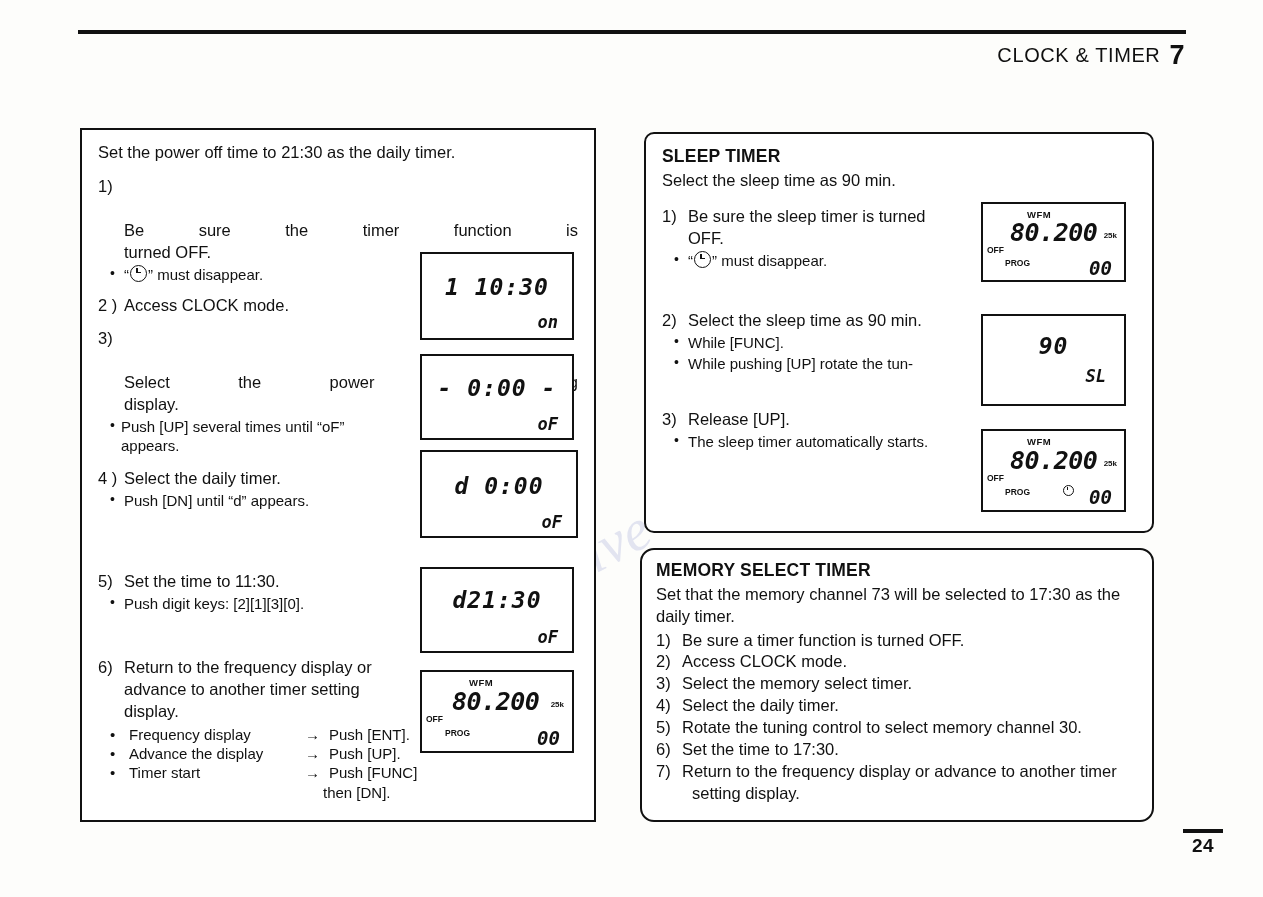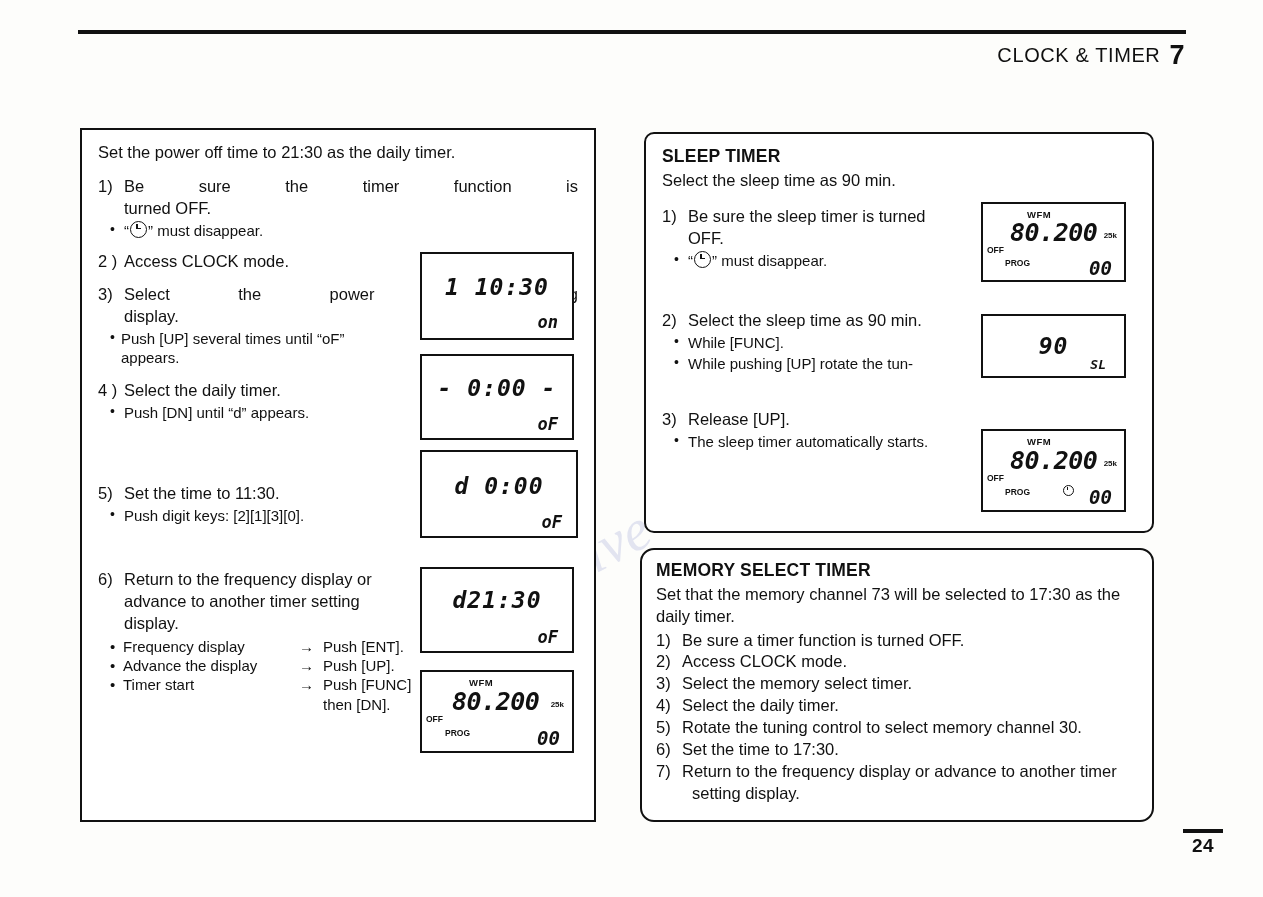--- a/index.html
+++ b/index.html
@@ -98,21 +98,21 @@
   }
   .step-head {
     display: flex;
     align-items: flex-start;
   }
   .step-num {
     flex: 0 0 auto;
     width: 26px;
   }
   .step-text { flex: 1 1 auto; }
-  .justify { text-align: justify; text-align-last: justify; }
+  .justify { text-align: justify; text-align-last: justify; margin-top: 44px; }
   .bullets {
     margin: 1px 0 0 0;
     padding: 0;
     list-style: none;
     font-size: 15px;
     line-height: 1.3;
   }
   .bullets li {
     position: relative;
     padding-left: 26px;
@@ -154,21 +154,21 @@
 
   
   .arrow-rows {
     font-size: 15px;
     line-height: 1.28;
     margin-top: 2px;
     padding-left: 12px;
   }
   .arrow-row { display: flex; align-items: flex-start; }
   .arrow-row .bul { flex: 0 0 13px; }
-  .arrow-row .lab { flex: 0 0 176px; }
+  .arrow-row .lab { flex: 0 0 176px; margin-left: 6px; }
   .arrow-row .arw { flex: 0 0 24px; }
   .arrow-row .act { flex: 1 1 auto; }
   .arrow-cont { padding-left: 213px; }
 
   
   .lcd {
     position: absolute;
     border: 2px solid #111;
     background: #fff;
     box-sizing: border-box;
@@ -437,23 +437,23 @@
 
       <div class="lcd" style="left:335px; top:68px; width:145px; height:80px;">
         <div class="f-wfm" style="left:44px; top:5px;">WFM</div>
         <div class="f-freq" style="left:27px; top:14px;">80.200</div>
         <div class="f-step" style="right:7px; top:27px;">25k</div>
         <div class="f-off" style="left:4px; top:41px;">OFF</div>
         <div class="f-prog" style="left:22px; top:54px;">PROG</div>
         <div class="f-ch" style="right:12px; bottom:1px;">00</div>
       </div>
 
-      <div class="lcd" style="left:335px; top:180px; width:145px; height:64px;padding-left:14px;">
+      <div class="lcd" style="left:335px; top:180px; width:145px; height:92px;padding-left:14px;">
         <div class="lcd-main-row seg" style="top:17px; font-size:23px;">90</div>
-        <div class="lcd-corner" style="right:18px; bottom:4px; font-size:13px;">SL</div>
+        <div class="lcd-corner" style="right:18px; bottom:18px; font-size:17px;">SL</div>
       </div>
 
       <div class="lcd" style="left:335px; top:295px; width:145px; height:83px;">
         <div class="f-wfm" style="left:44px; top:5px;">WFM</div>
         <div class="f-freq" style="left:27px; top:15px;">80.200</div>
         <div class="f-step" style="right:7px; top:28px;">25k</div>
         <div class="f-off" style="left:4px; top:42px;">OFF</div>
         <div class="f-prog" style="left:22px; top:56px;">PROG</div>
         <div class="f-clockicon" style="right:50px; bottom:14px;"></div>
         <div class="f-ch" style="right:12px; bottom:2px;">00</div>

